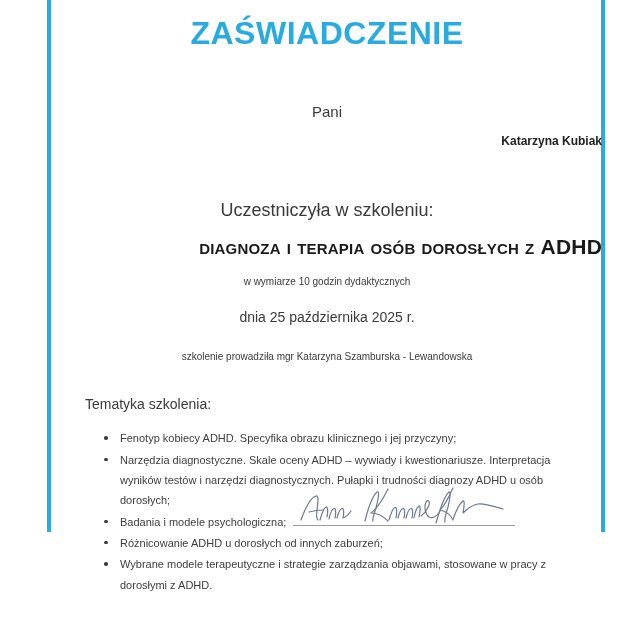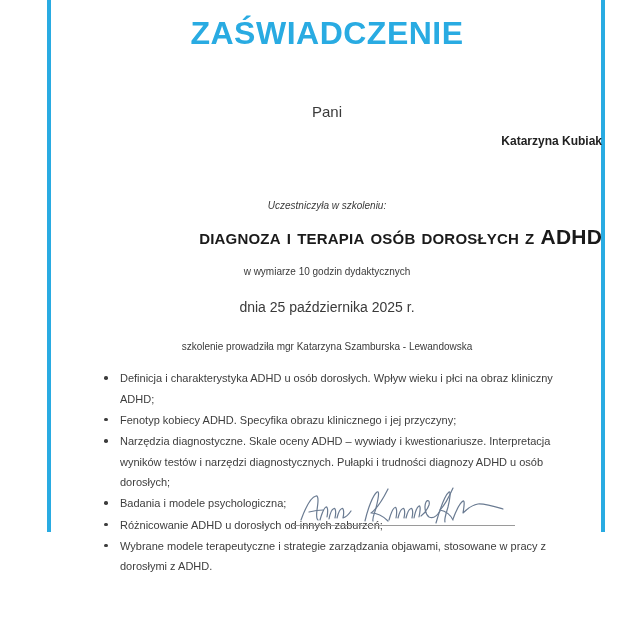--- a/index.html
+++ b/index.html
@@ -59,24 +59,23 @@
   .recipient {
     text-align: right;
     font-size: 12px;
     font-weight: bold;
     color: #222222;
     margin-top: 14px;
   }
 
   .participated {
     text-align: center;
-    font-size: 10px;
+    font-size: 18px;
     color: #3a3a3a;
     margin-top: 52px;
-    font-style: italic;
   }
 
   .course-title {
     text-align: right;
     font-size: 21px;
     font-weight: bold;
     color: #1a1a1a;
     font-variant: small-caps;
     text-transform: lowercase;
     margin-top: 14px;
@@ -172,23 +171,23 @@
     <div class="participated">Uczestniczyła w szkoleniu:</div>
 
     <div class="course-title"><span>Diagnoza i terapia osób dorosłych z </span><span class="caps">ADHD</span></div>
 
     <div class="hours">w wymiarze 10 godzin dydaktycznych</div>
 
     <div class="date-line">dnia 25 października 2025 r.</div>
 
     <div class="trainer-line">szkolenie prowadziła mgr Katarzyna Szamburska - Lewandowska</div>
 
+    <div class="topics-heading">Tematyka szkolenia:</div>
 
     <ul class="topics">
-      <li>Definicja i charakterystyka ADHD u osób dorosłych. Wpływ wieku i płci na obraz kliniczny ADHD;</li>
       <li>Fenotyp kobiecy ADHD. Specyfika obrazu klinicznego i jej przyczyny;</li>
       <li>Narzędzia diagnostyczne. Skale oceny ADHD – wywiady i kwestionariusze. Interpretacja wyników testów i narzędzi diagnostycznych. Pułapki i trudności diagnozy ADHD u osób dorosłych;</li>
       <li>Badania i modele psychologiczna;</li>
       <li>Różnicowanie ADHD u dorosłych od innych zaburzeń;</li>
       <li>Wybrane modele terapeutyczne i strategie zarządzania objawami, stosowane w pracy z dorosłymi z ADHD.</li>
     </ul>
 
   </div>
 
   <div class="signature-block">

